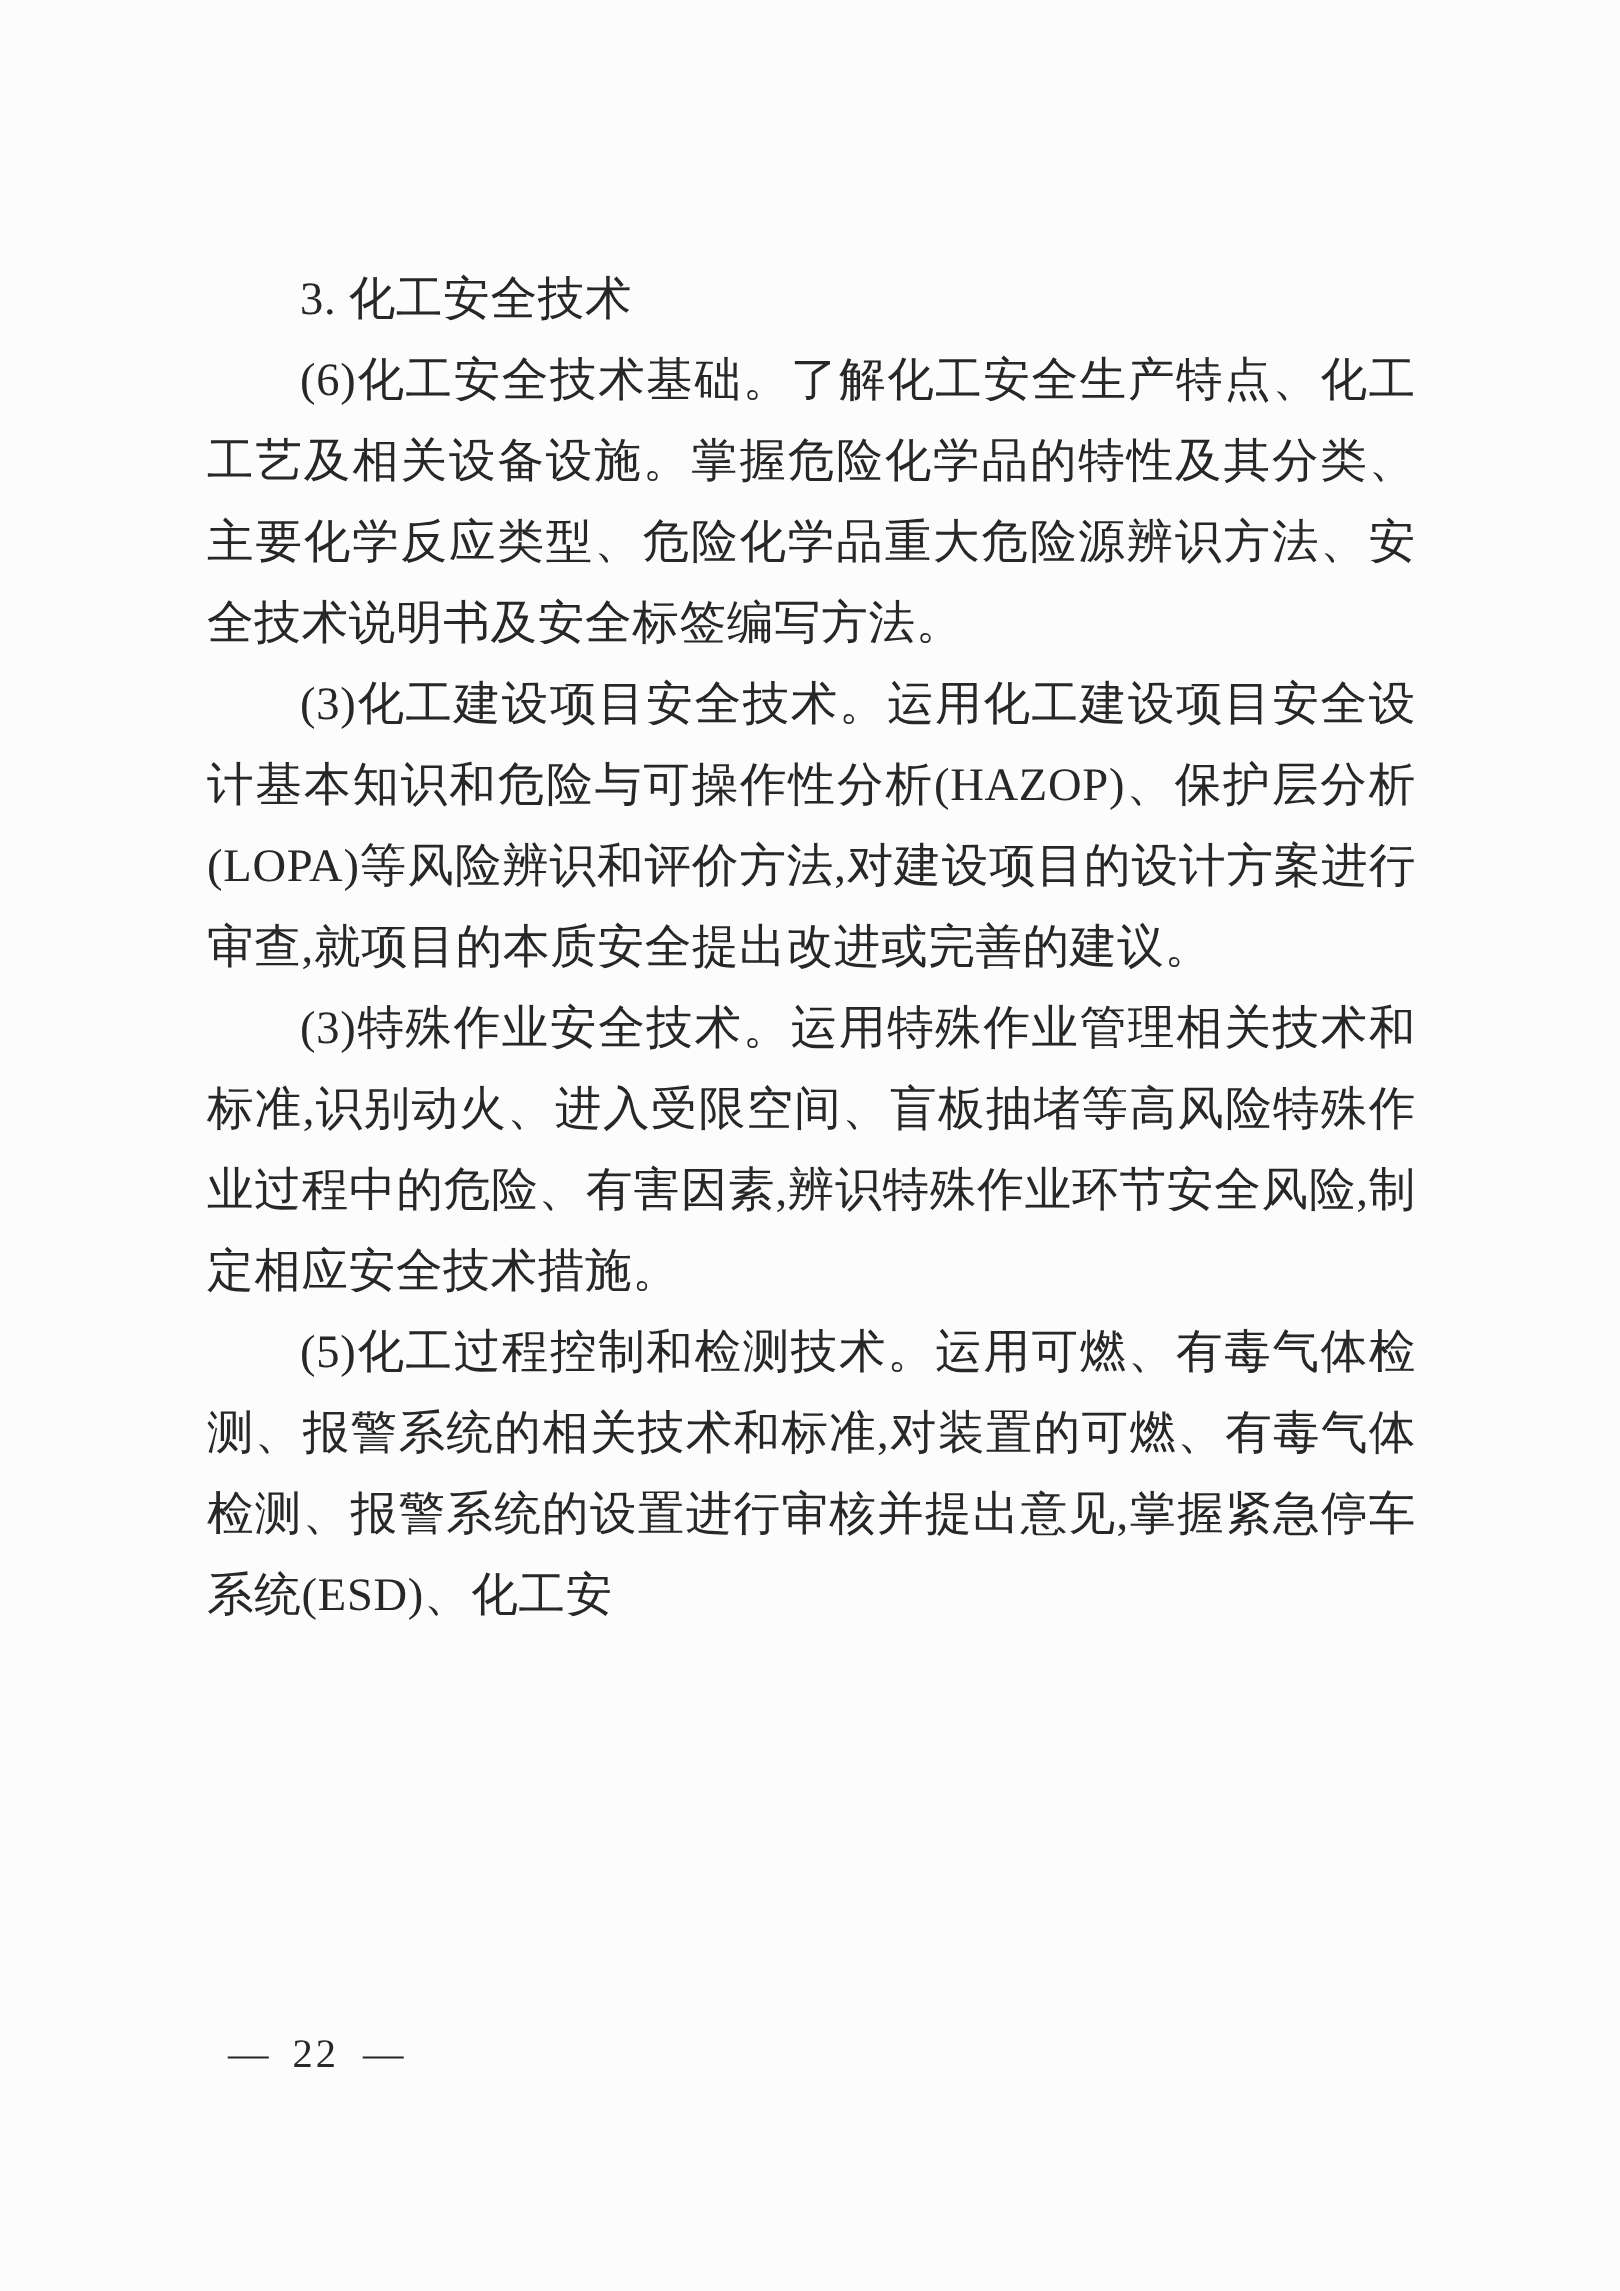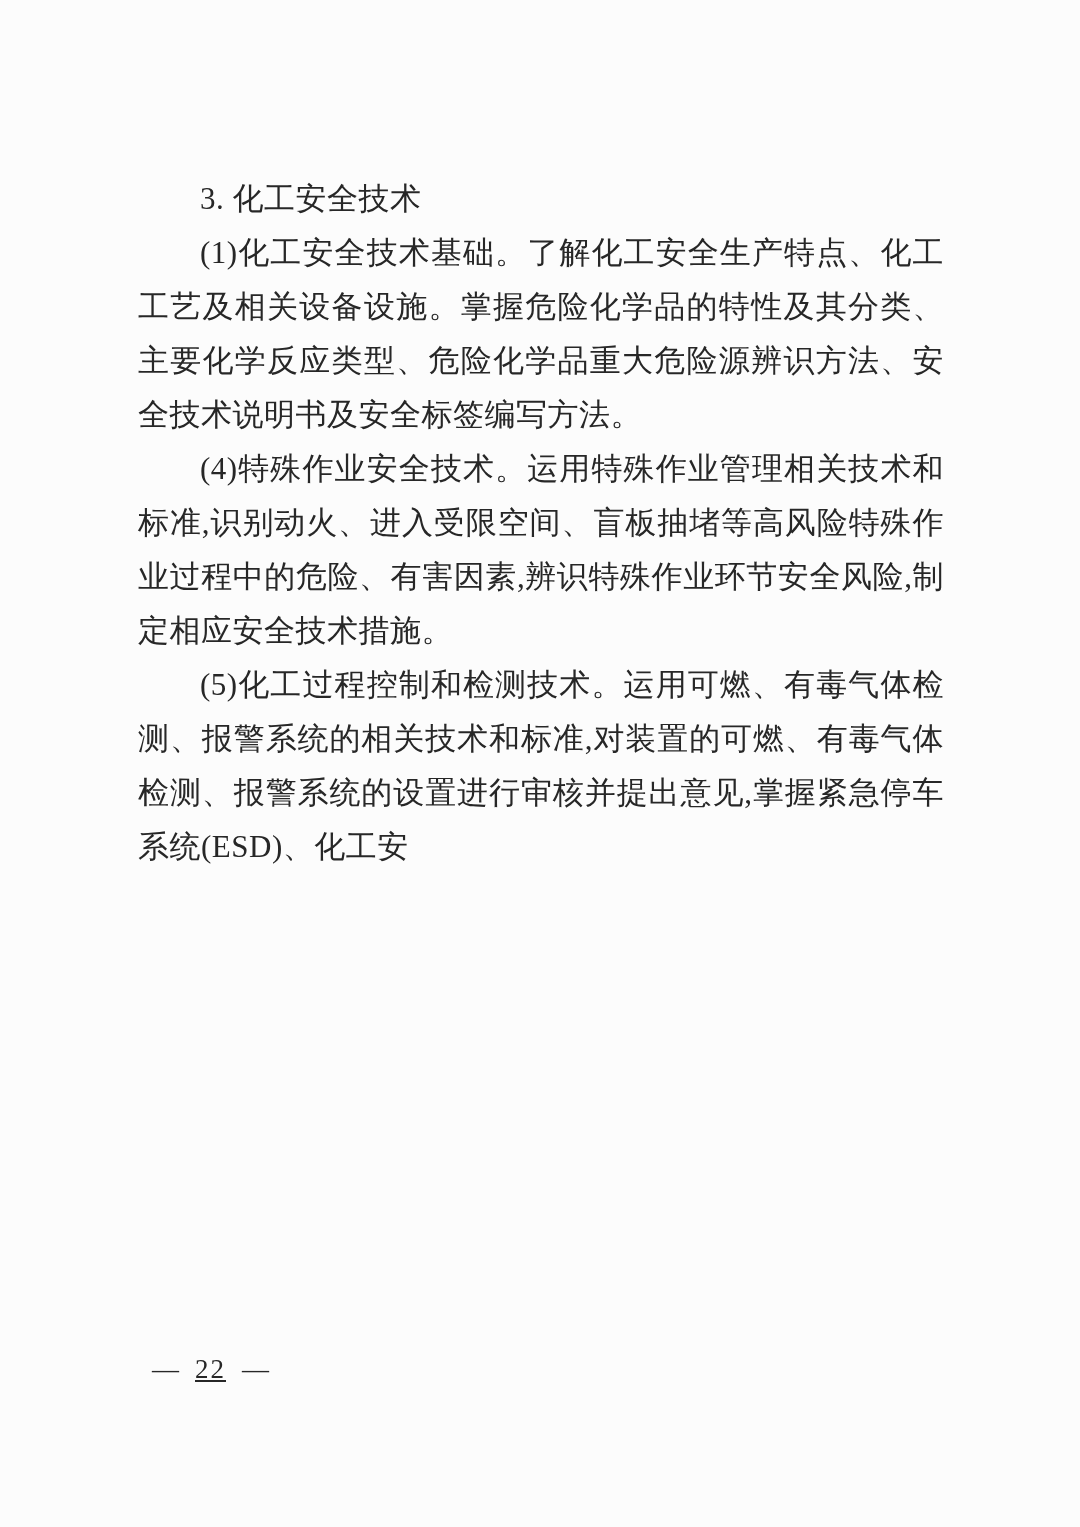--- a/index.html
+++ b/index.html
@@ -45,29 +45,29 @@
     color: var(--fg, #272727);
     white-space: nowrap;
   }
   .footer .dash {
     letter-spacing: 0;
   }
   .footer .pagenum {
     display: inline-block;
     margin: 0 16px;
     letter-spacing: 2px;
-    text-decoration: underline;
   }
 </style>
 </head>
 <body>
 
 <div class="page">
   <div class="content">
     <p>3. 化工安全技术</p>
-    <p>(1)化工安全技术基础。了解化工安全生产特点、化工工艺及相关设备设施。掌握危险化学品的特性及其分类、主要化学反应类型、危险化学品重大危险源辨识方法、安全技术说明书及安全标签编写方法。</p>
-    <p>(4)特殊作业安全技术。运用特殊作业管理相关技术和标准,识别动火、进入受限空间、盲板抽堵等高风险特殊作业过程中的危险、有害因素,辨识特殊作业环节安全风险,制定相应安全技术措施。</p>
+    <p>(6)化工安全技术基础。了解化工安全生产特点、化工工艺及相关设备设施。掌握危险化学品的特性及其分类、主要化学反应类型、危险化学品重大危险源辨识方法、安全技术说明书及安全标签编写方法。</p>
+    <p>(3)化工建设项目安全技术。运用化工建设项目安全设计基本知识和危险与可操作性分析(HAZOP)、保护层分析(LOPA)等风险辨识和评价方法,对建设项目的设计方案进行审查,就项目的本质安全提出改进或完善的建议。</p>
+    <p>(3)特殊作业安全技术。运用特殊作业管理相关技术和标准,识别动火、进入受限空间、盲板抽堵等高风险特殊作业过程中的危险、有害因素,辨识特殊作业环节安全风险,制定相应安全技术措施。</p>
     <p>(5)化工过程控制和检测技术。运用可燃、有毒气体检测、报警系统的相关技术和标准,对装置的可燃、有毒气体检测、报警系统的设置进行审核并提出意见,掌握紧急停车系统(ESD)、化工安</p>
   </div>
   <div class="footer">
     <span class="dash">—</span><span class="pagenum">22</span><span class="dash">—</span>
   </div>
 </div>
 
 </body></html>

